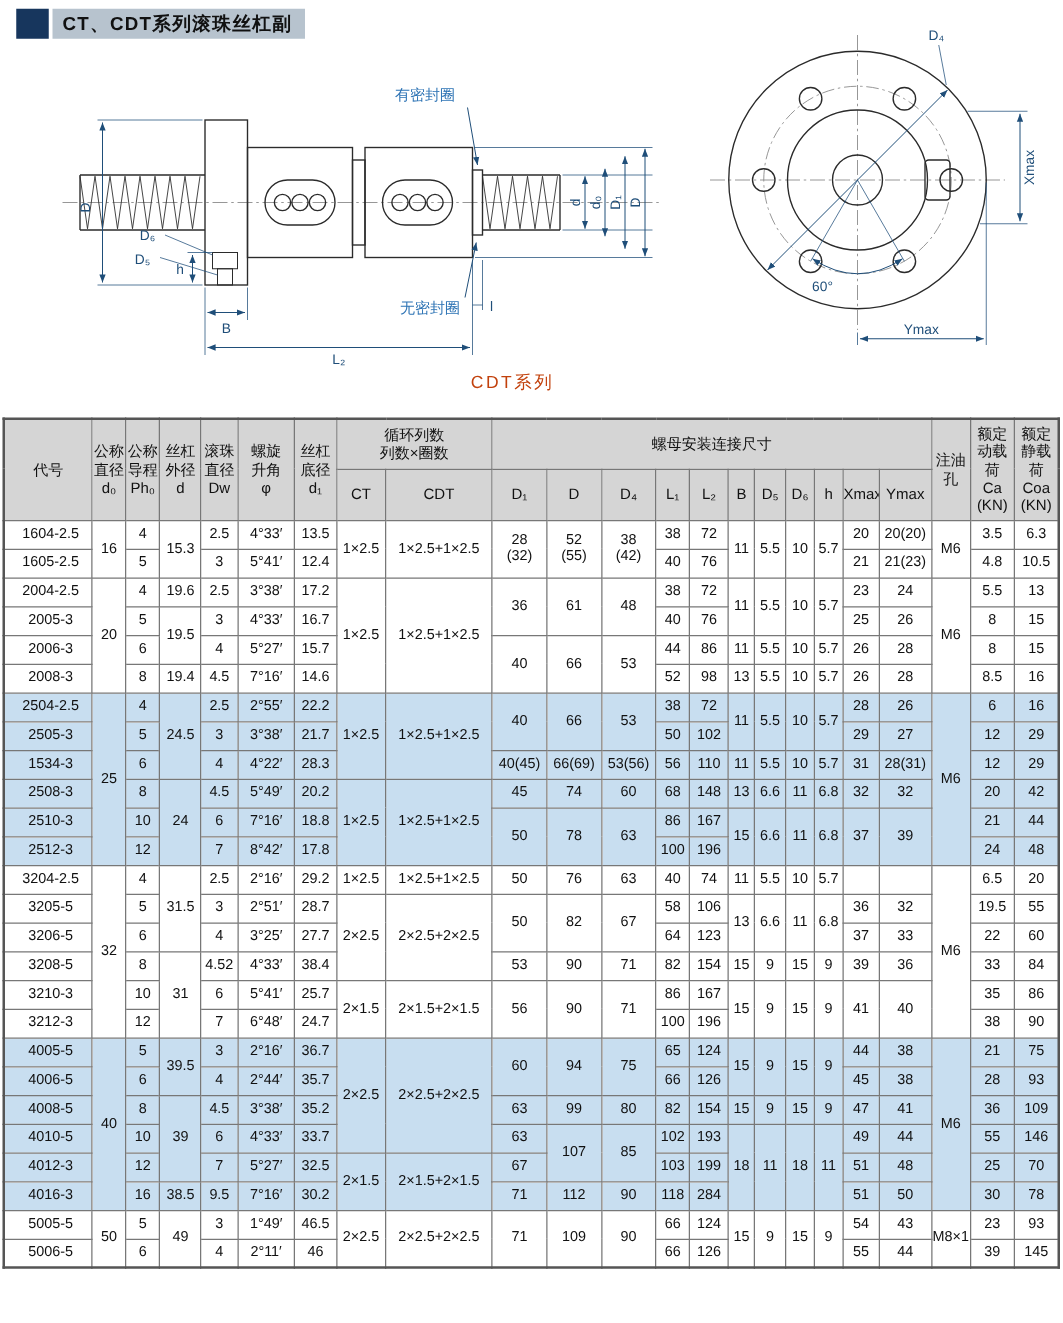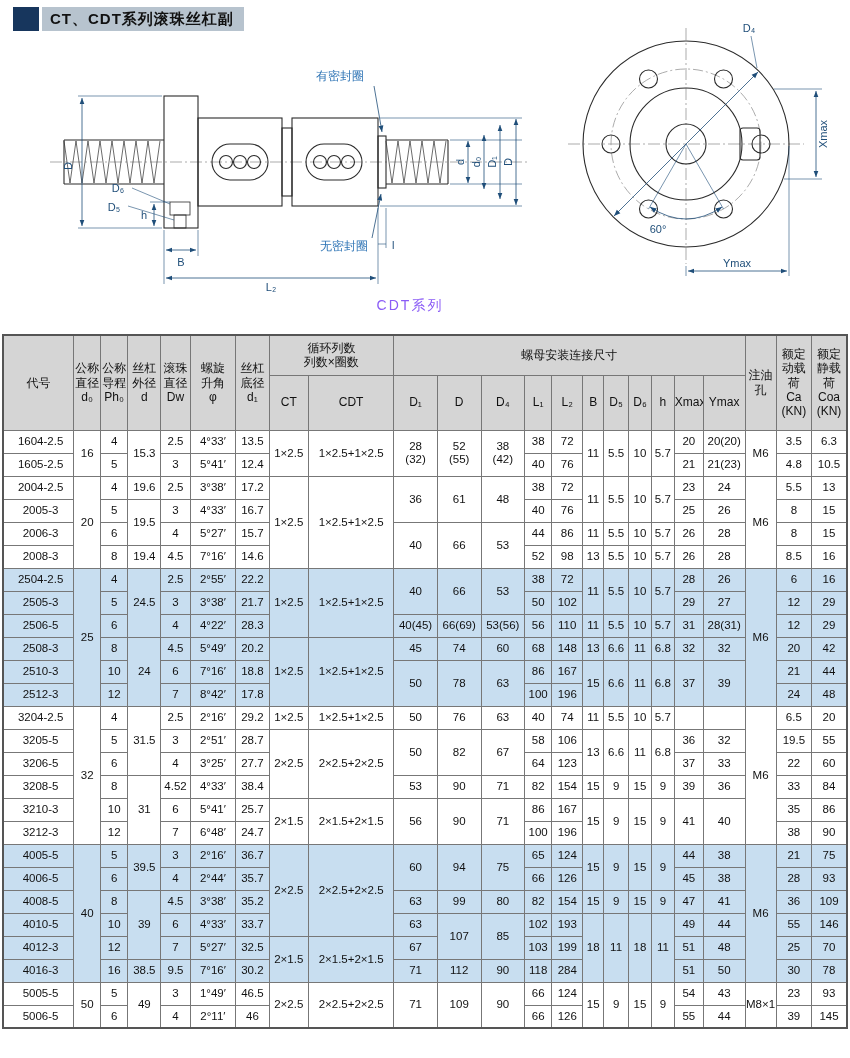--- a/index.html
+++ b/index.html
@@ -9,29 +9,29 @@
 
   .titlebar { position:absolute; top:7px; left:13px; display:flex; height:24px;align-items:flex-end; }
   .title-square { width:26px; height:24px; background:#17365d; }
   .title-text { background:#b7c3ce; font-size:15px; font-weight:bold; color:#111;
                 padding:3px 10px 0 8px; height:24px; margin-left:3px; letter-spacing:1px; white-space:nowrap; }
 
   svg.draw-left  { position:absolute; left:44px;  top:32px; }
   svg.draw-right { position:absolute; left:546px; top:18px; }
 
   .caption { position:absolute; top:297px; left:330px; width:160px; text-align:center;
-             font-size:14px; color:#8b5cf6; letter-spacing:2px; }
+             font-size:14px; color:#c2410c; letter-spacing:2px; }
 
   .tablewrap { position:absolute; top:334px; left:2px; width:846px; }
   table { border-collapse:collapse; table-layout:fixed; width:846px; font-size:11.5px; color:#111;
           border:2px solid #555; }
   th, td { border:1px solid #777; text-align:center; vertical-align:middle; padding:0;
            white-space:pre-line; overflow:hidden; }
   thead tr.h1 { height:40px; }
-  thead tr.h2 { height:55px; }
+  thead tr.h2 { height:41px; }
   th { background:#d5d5d5; font-weight:normal; font-size:12px; line-height:1.2; }
   tbody td { height:23px; line-height:1.12; background:#fff; }
   td.code { text-align:center; padding-left:4px; }
   tr.shade td { background:#c8def0; }
 </style>
 </head>
 <body>
 
 <div class="page">
 
@@ -400,21 +400,21 @@
             <td>3°38′</td>
             <td>21.7</td>
             <td>50</td>
             <td>102</td>
             <td>29</td>
             <td>27</td>
             <td>12</td>
             <td>29</td>
           </tr>
           <tr class="shade">
-            <td class="code">2506-5</td>
+            <td class="code">1534-3</td>
             <td>6</td>
             <td>4</td>
             <td>4°22′</td>
             <td>28.3</td>
             <td>40(45)</td>
             <td>66(69)</td>
             <td>53(56)</td>
             <td>56</td>
             <td>110</td>
             <td>11</td>

